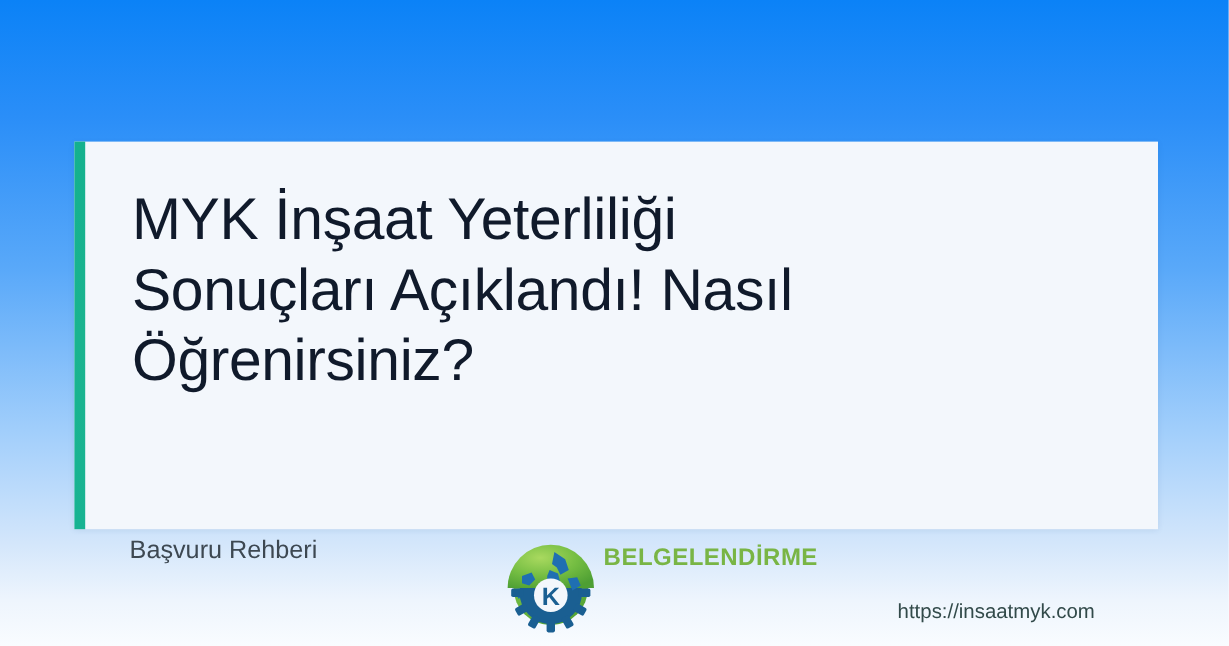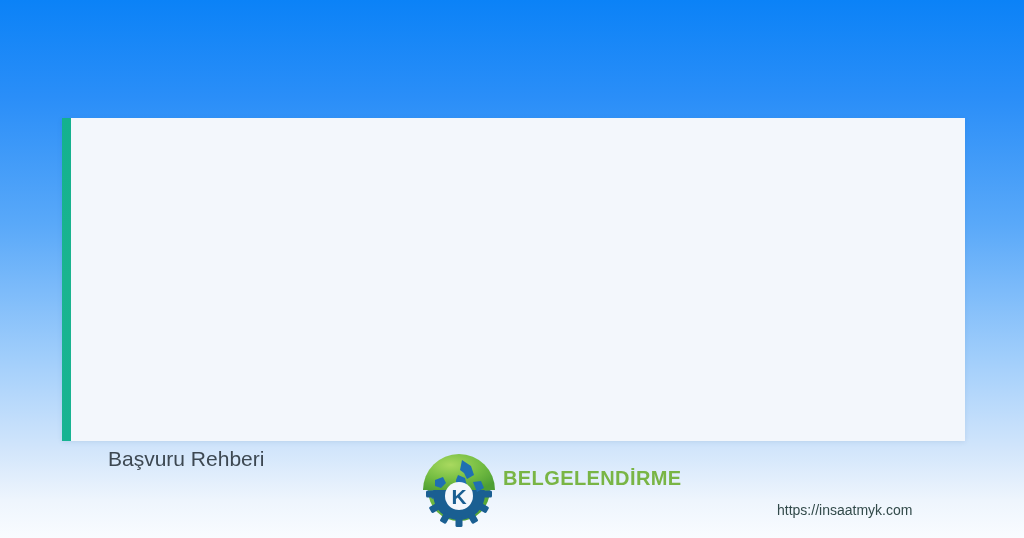--- a/index.html
+++ b/index.html
@@ -96,50 +96,52 @@
   #logo-krk {
     font-family: "Liberation Sans", sans-serif;
     font-weight: bold;
     font-size: 45px;
     line-height: 50px;
     letter-spacing: 7px;
     color: #18618f;
     white-space: nowrap;
   }
   #logo-sub {
-    margin-top: 17px;
+    margin-top: 4px;
     font-family: "Liberation Sans", sans-serif;
     font-weight: bold;
     font-size: 20px;
     line-height: 22px;
     letter-spacing: 0.4px;
     color: #79b545;
     white-space: nowrap;
   }
 
   
   #url {
     position: absolute;
     left: 748px;
     top: 498px;
     font-family: "Liberation Sans", sans-serif;
-    font-size: 14px;
+    font-size: 17px;
     line-height: 24px;
     color: #324a4a;
     white-space: nowrap;
-    margin-left: 29px;
   }
 </style>
 </head>
 <body>
 
 <div id="slide">
 
   <div id="card">
     <div id="card-accent"></div>
+    <h1 id="card-title">MYK İnşaat Yeterliliği
+Sonuçları Açıklandı! Nasıl
+Öğrenirsiniz?</h1>
   </div>
 
   <div id="subtitle">Başvuru Rehberi</div>
 
   <div id="logo">
 
     <div id="logo-mark">
       <svg viewBox="0 0 88 88" width="88" height="88" aria-hidden="true">
         <defs>
           <radialGradient id="globeGrad" cx="38%" cy="30%" r="78%">

